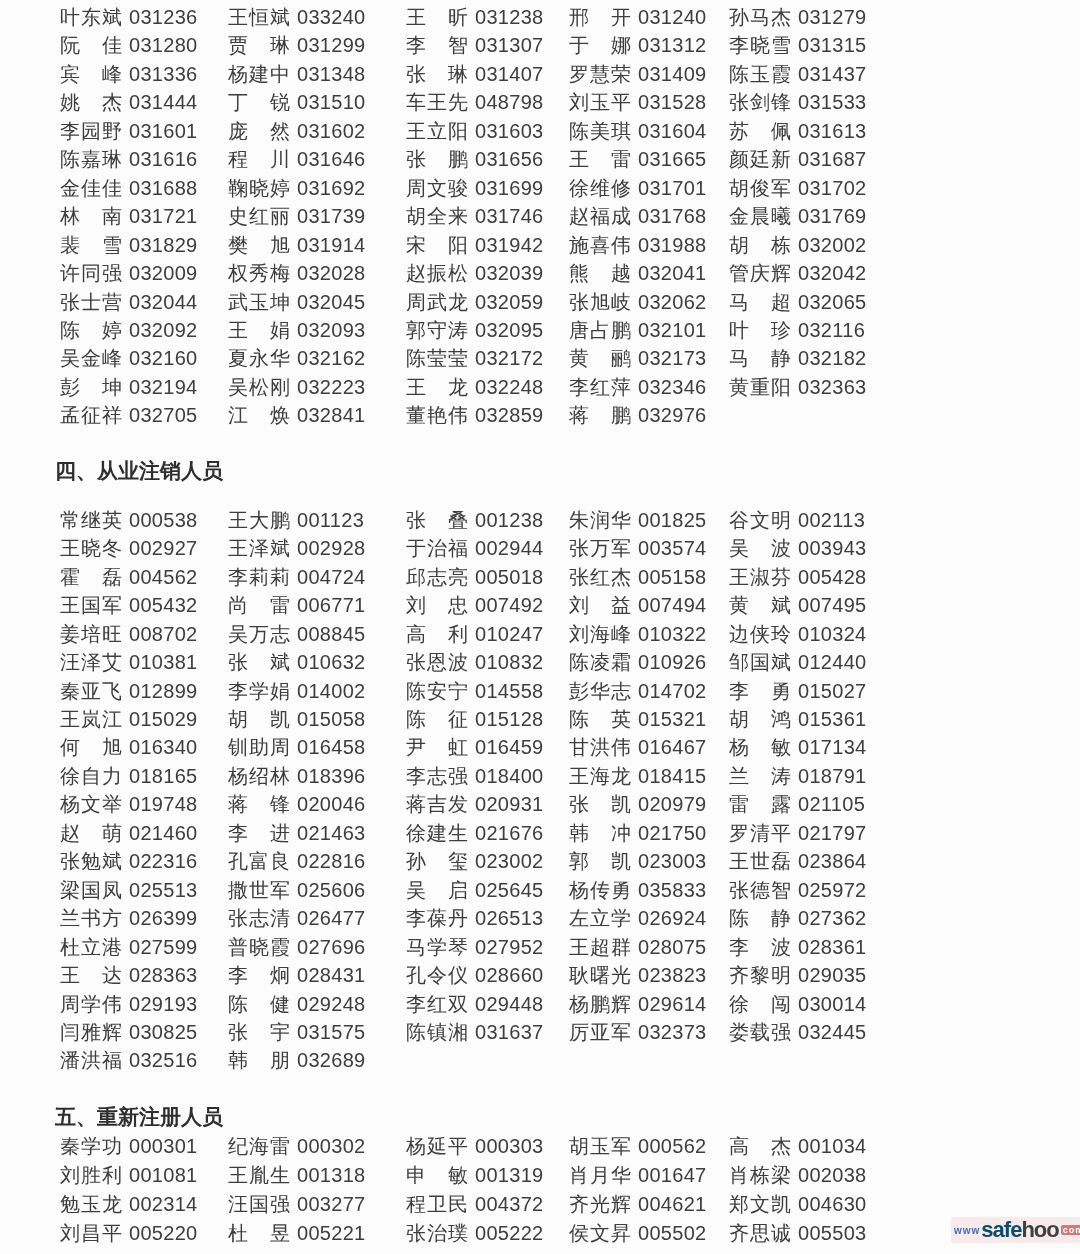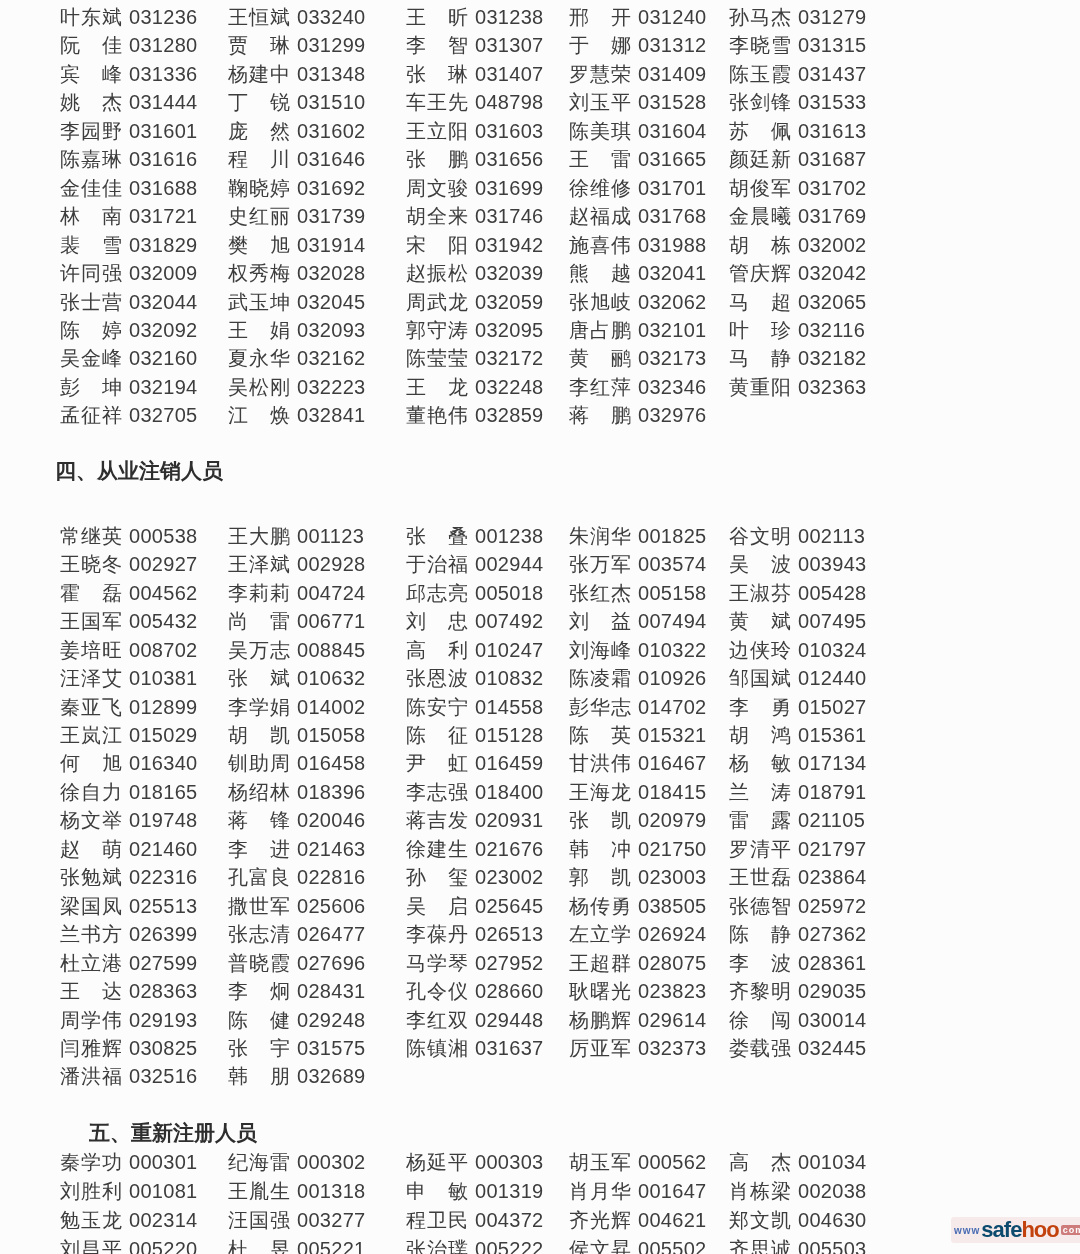--- a/index.html
+++ b/index.html
@@ -32,37 +32,37 @@
     vertical-align:bottom;
   }
   .no{letter-spacing:0.3px;}
   .sec-title{
     font-size:21px;
     font-weight:bold;
     color:#2e2e2e;
     line-height:30px;
     margin:0;
   }
-  .sec-title.t4{margin-top:26px;margin-bottom:36px;}
-  .sec-title.t5{margin-top:27px;margin-bottom:0;margin-left:34px;}
+  .sec-title.t4{margin-top:26px;margin-bottom:20px;}
+  .sec-title.t5{margin-top:27px;margin-bottom:0;}
   .watermark{
     position:absolute;
     left:951px;top:1217px;
     height:26px;
     padding:0 3px;
     background:#f6ebea;
     border-radius:3px;
     display:flex;
     align-items:center;
     white-space:nowrap;
     font-weight:bold;
   }
   .w-www{font-size:10px;color:#4a6cb3;letter-spacing:1px;margin-right:1px;}
   .w-safe{font-size:22px;color:#0c4a6e;letter-spacing:-1px;}
-  .w-hoo{font-size:22px;color:#c2410c;letter-spacing:-1px;}
+  .w-hoo{font-size:22px;color:#404040;letter-spacing:-1px;}
   .w-com{font-size:9px;color:#ffffff;background:#cd7b7b;border-radius:2px;padding:0 2px;margin-left:2px;letter-spacing:1px;}
 </style>
 </head>
 <body>
 
 <div class="page">
 
   <div class="entry-grid">
 
       <div class="entry"><span class="nm">叶东斌</span><span class="no">031236</span></div>
@@ -347,21 +347,21 @@
       <div class="entry"><span class="nm">郭凯</span><span class="no">023003</span></div>
 
       <div class="entry"><span class="nm">王世磊</span><span class="no">023864</span></div>
 
       <div class="entry"><span class="nm">梁国凤</span><span class="no">025513</span></div>
 
       <div class="entry"><span class="nm">撒世军</span><span class="no">025606</span></div>
 
       <div class="entry"><span class="nm">吴启</span><span class="no">025645</span></div>
 
-      <div class="entry"><span class="nm">杨传勇</span><span class="no">038505</span></div>
+      <div class="entry"><span class="nm">杨传勇</span><span class="no">035833</span></div>
 
       <div class="entry"><span class="nm">张德智</span><span class="no">025972</span></div>
 
       <div class="entry"><span class="nm">兰书方</span><span class="no">026399</span></div>
 
       <div class="entry"><span class="nm">张志清</span><span class="no">026477</span></div>
 
       <div class="entry"><span class="nm">李葆丹</span><span class="no">026513</span></div>
 
       <div class="entry"><span class="nm">左立学</span><span class="no">026924</span></div>

